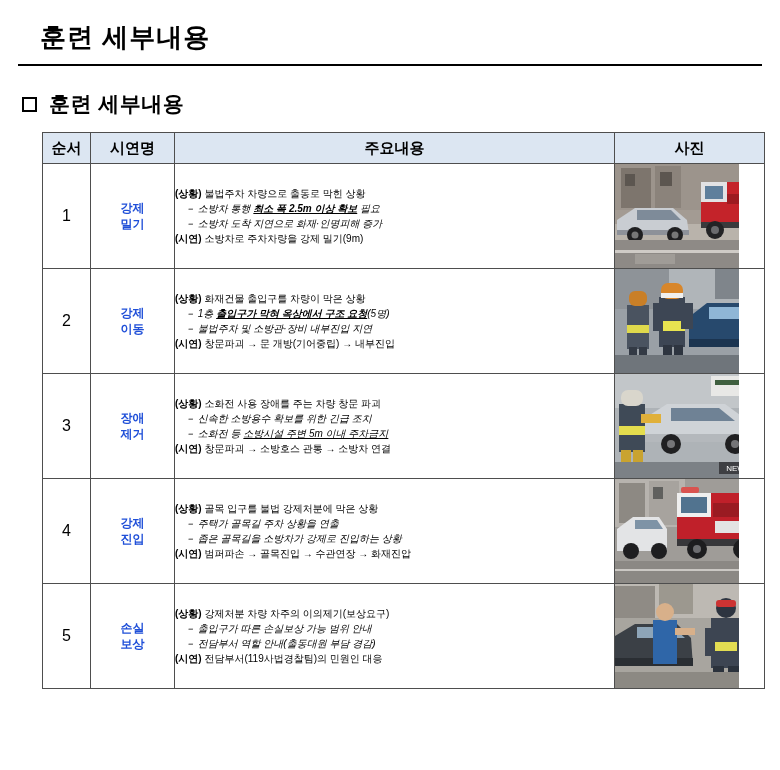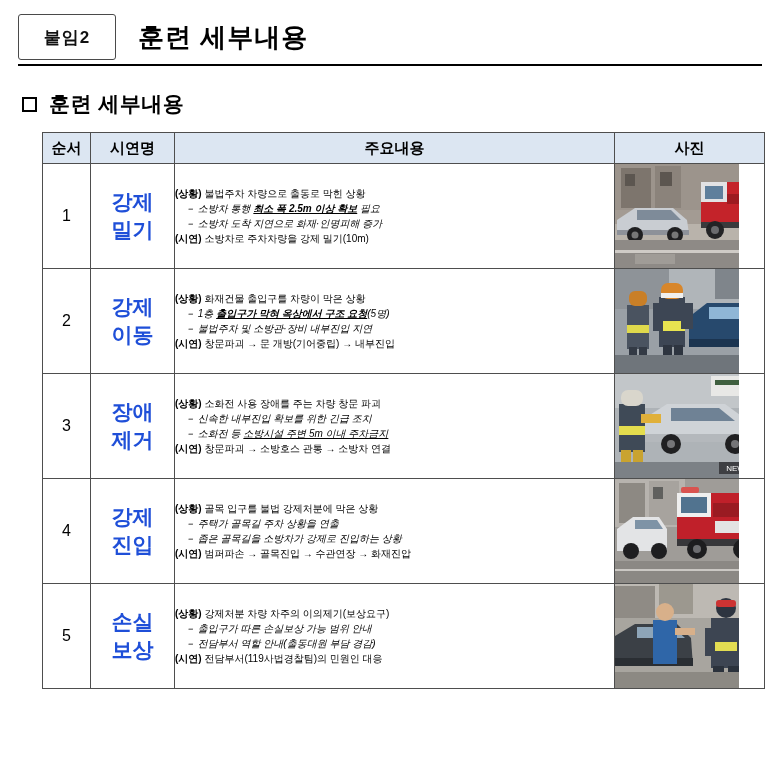--- a/index.html
+++ b/index.html
@@ -112,21 +112,21 @@
   td.order-cell {
     text-align: center;
     vertical-align: middle;
     font-size: 16px;
   }
   td.name-cell {
     text-align: center;
     vertical-align: middle;
     color: #1f4fd8;
     font-weight: bold;
-    font-size: 21px;
+    font-size: 12px;
     line-height: 1.35;
   }
   td.body-cell {
     vertical-align: middle;
     padding: 7px 8px 7px 10px;
     font-size: 10px;
     line-height: 1.52;
   }
   td.photo-cell {
     padding: 0;
@@ -149,21 +149,20 @@
     display: block;
   }
   .photo svg { display: block; width: 150px; height: 100%; }
 </style>
 </head>
 <body>
 
 <div class="page">
 
   <div class="doc-header">
-    <div class="attach-box">붙임2</div>
     <div class="header-title-wrap">
       <div class="header-title">훈련 세부내용</div>
     </div>
   </div>
   <div class="header-rule"></div>
 
   <div class="section-heading">
     <span class="sq-bullet"></span>
     <span class="section-heading-text">훈련 세부내용</span>
   </div>
@@ -198,21 +197,21 @@
               <span>불법주차 차량으로 출동로 막힌 상황</span>
             </div>
             <div class="line sub">
               <span>－ 소방차 통행 </span><span class="ub">최소 폭 2.5m 이상 확보</span><span> 필요</span>
             </div>
             <div class="line sub">
               <span>－ 소방차 도착 지연으로 화재·인명피해 증가</span>
             </div>
             <div class="line">
               <span class="lbl">(시연)</span>
-              <span>소방차로 주차차량을 강제 밀기(10m)</span>
+              <span>소방차로 주차차량을 강제 밀기(9m)</span>
             </div>
           </td>
           <td class="photo-cell">
             <div class="photo">
               <svg viewBox="0 0 150 104" preserveAspectRatio="none">
                 <rect x="0" y="0" width="150" height="104" fill="#b9b3ab"></rect>
                 <rect x="0" y="0" width="150" height="46" fill="#9c948c"></rect>
                 <rect x="6" y="4" width="30" height="40" fill="#7d756d"></rect>
                 <rect x="40" y="2" width="26" height="42" fill="#8b837b"></rect>
                 <rect x="10" y="10" width="10" height="12" fill="#5c5650"></rect>
@@ -303,21 +302,21 @@
           <td class="name-cell">
             <div>장애</div>
             <div>제거</div>
           </td>
           <td class="body-cell">
             <div class="line">
               <span class="lbl">(상황)</span>
               <span>소화전 사용 장애를 주는 차량 창문 파괴</span>
             </div>
             <div class="line sub">
-              <span>－ 신속한 내부진입 확보를 위한 긴급 조치</span>
+              <span>－ 신속한 소방용수 확보를 위한 긴급 조치</span>
             </div>
             <div class="line sub">
               <span>－ 소화전 등 </span><span class="u">소방시설 주변 5m 이내 주차금지</span>
             </div>
             <div class="line">
               <span class="lbl">(시연)</span>
               <span>창문파괴 → 소방호스 관통 → 소방차 연결</span>
             </div>
           </td>
           <td class="photo-cell">

